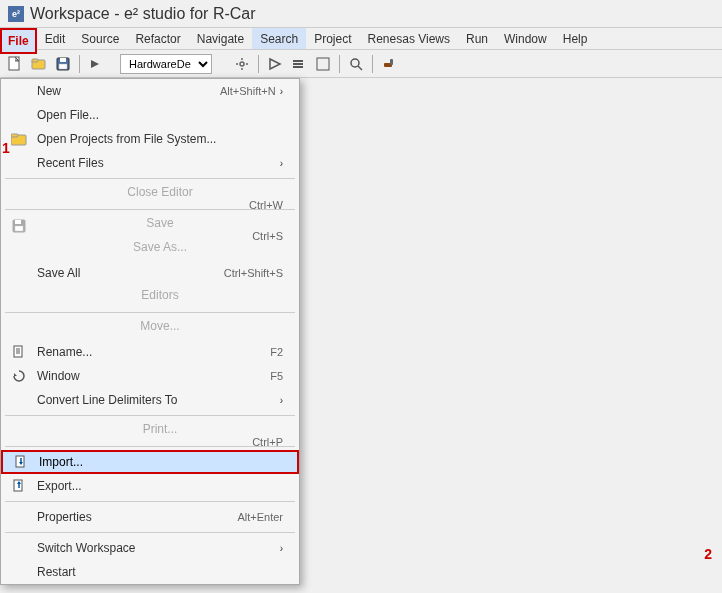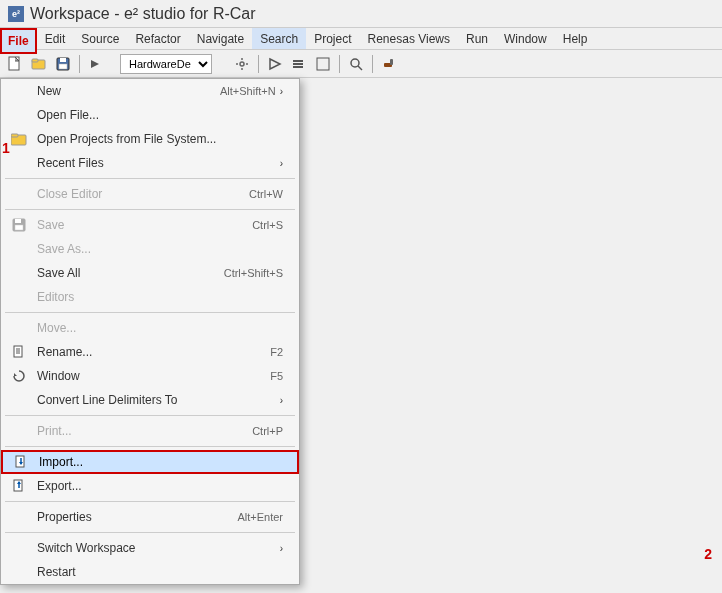--- a/index.html
+++ b/index.html
@@ -131,20 +131,21 @@
       padding: 3px 16px 3px 36px;
       height: 24px;
       cursor: pointer;
       position: relative;
       font-size: 12px;
       color: #333;
     }
     .menu-row.disabled {
       color: #aaa;
       cursor: default;
+      flex-direction: column;
     }
     .separator-line {
       height: 1px;
       background: #ccc;
       margin: 3px 4px;
     }
     .menu-row.import-highlighted {
       background: #cce4ff;
       color: #000;
       border: 2px solid #cc0000;

